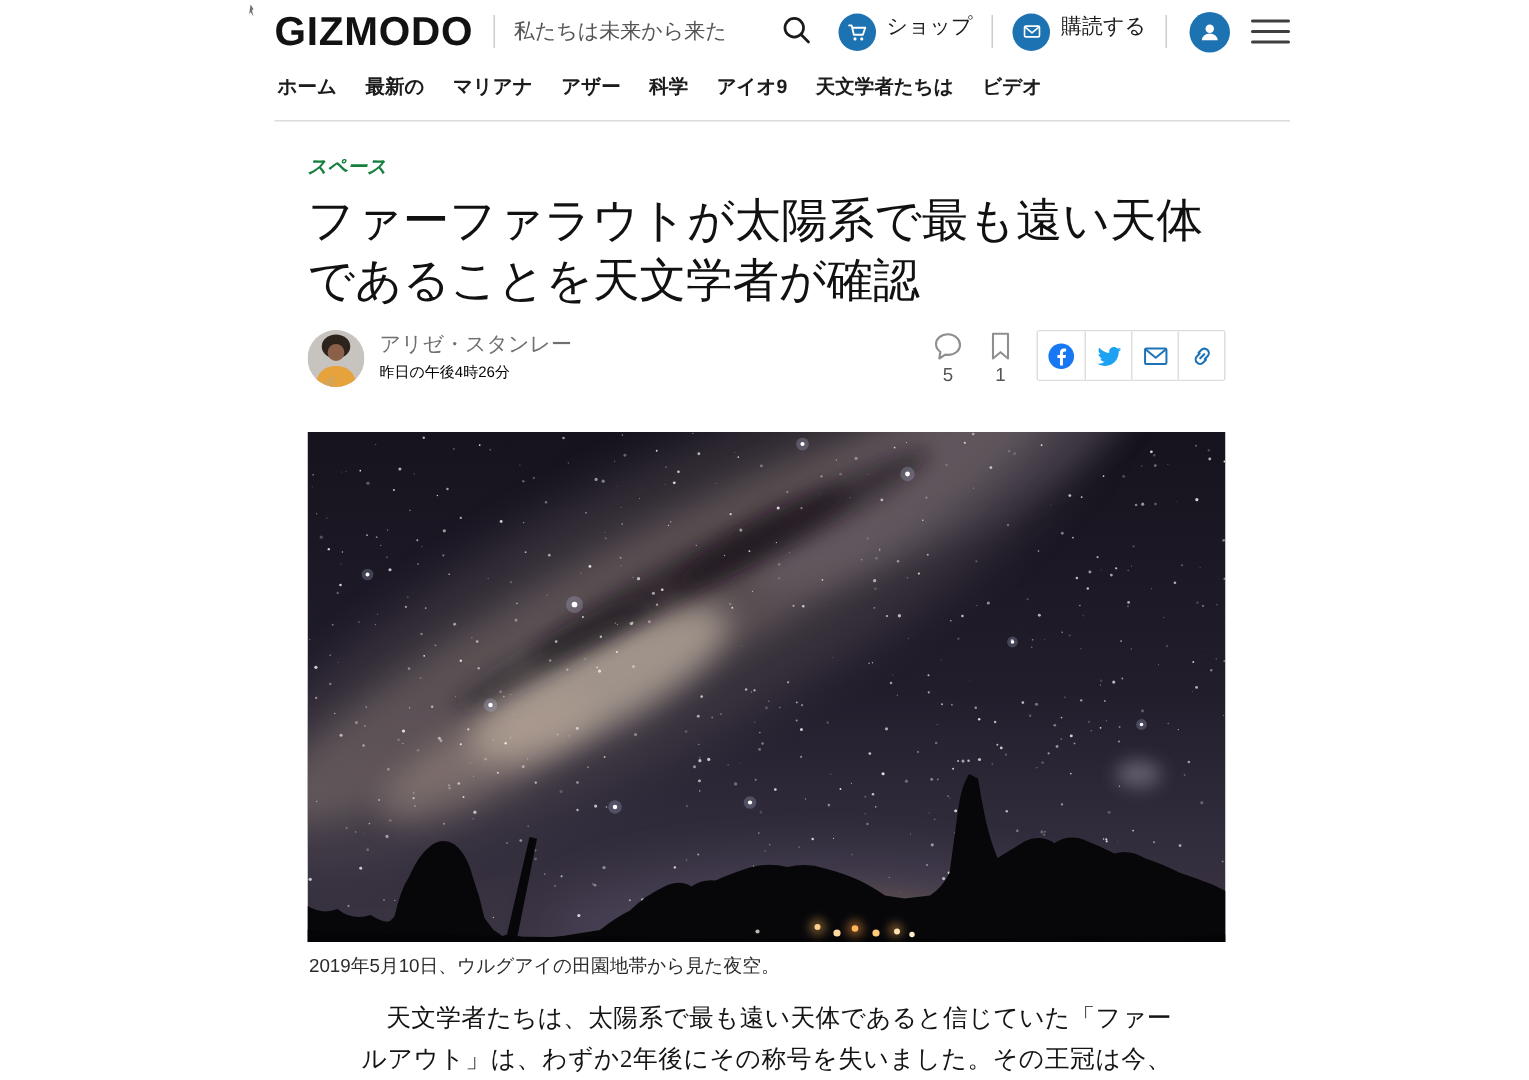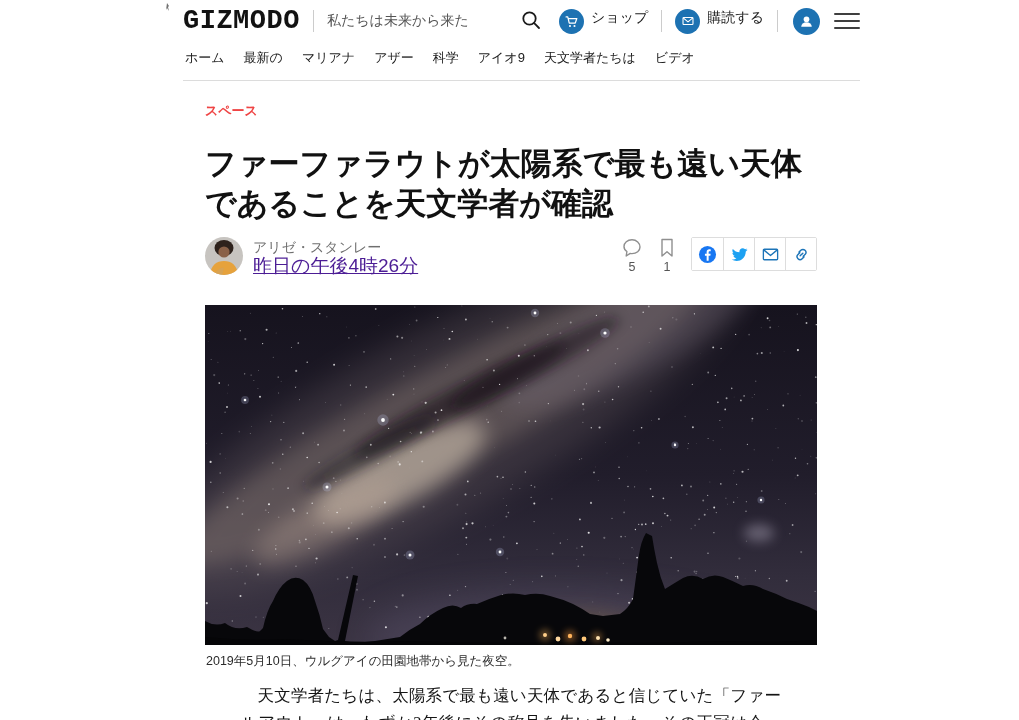--- a/index.html
+++ b/index.html
@@ -6,44 +6,44 @@
   html,body { background:#fff; }
   body { font-family:"Liberation Sans","DejaVu Sans",sans-serif; color:#111; }
   .page { position:relative; width:1019px; height:720px; background:#fff; overflow:hidden; }
 
   
   .artifact { position:absolute; left:163px; top:2px; width:10px; height:12px; opacity:.75; }
 
   
   .header-inner { margin-left:183px; width:677px; }
   .header-top { display:flex; align-items:center; height:40px; padding-top:2px; }
-  .logo { font-size:27px; font-weight:800; letter-spacing:.5px; color:#121212; cursor:pointer;font-family:Liberation Mono, monospace; }
+  .logo { font-size:27px; font-weight:800; letter-spacing:.5px; color:#121212; cursor:pointer; }
   .vdiv { width:1px; height:22px; background:#ccc; margin:0 13px; }
   .tagline { font-size:14px; color:#555;text-align:right; }
   .search-btn { margin-left:auto; background:none; border:none; cursor:pointer; width:24px; height:24px; padding:0; }
   .chip { display:flex; align-items:flex-start; gap:7px; background:none; border:none; cursor:pointer; font-size:14px; color:#1a1a1a; font-family:inherit; margin-left:16px; }
   .blue-circle { width:25px; height:25px; border-radius:50%; background:#1d72b2; display:flex; align-items:center; justify-content:center; flex:0 0 auto; }
   .avatar-btn { background:none; border:none; padding:0; cursor:pointer; margin-left:2px; }
   .burger { background:none; border:none; cursor:pointer; width:26px; height:22px; display:flex; flex-direction:column; justify-content:center; gap:5px; margin-left:14px; padding:0; }
   .burger span { display:block; height:2px; background:#3f3f3f; border-radius:1px; }
 
   nav.mainnav { display:flex; gap:19px; padding:9px 0 13px 2px; }
-  nav.mainnav a { font-size:13px; font-weight:400; color:#1c1c1c; text-decoration:none; cursor:pointer; white-space:nowrap; }
+  nav.mainnav a { font-size:13px; font-weight:700; color:#1c1c1c; text-decoration:none; cursor:pointer; white-space:nowrap; }
   .header-rule { border-bottom:1px solid #dcdcdc; width:677px; }
 
   
   .article { margin-left:205px; width:612px; }
-  .category { display:inline-block; margin-top:21px; font-size:13px; font-weight:700; color:#ef4444; text-decoration:none; cursor:pointer; }
-  h1.title { margin-top:24px; width:622px; font-size:31px; line-height:40px; font-weight:700; color:#111; }
+  .category { display:inline-block; margin-top:21px; font-size:13px; font-weight:700; color:#15803d; text-decoration:none; cursor:pointer;font-style:italic; }
+  h1.title { margin-top:7px; width:622px; font-size:31px; line-height:40px; font-weight:400; color:#111; }
 
   .byline-row { display:flex; align-items:flex-start; margin-top:13px; }
   .avatar { width:38px; height:38px; border-radius:50%; overflow:hidden; flex:0 0 auto; cursor:pointer; }
   .byline-meta { margin-left:10px; padding-top:2px; }
   .author { font-size:14px; color:#6f6f6f; line-height:18px; cursor:pointer;font-family:Liberation Serif, serif; }
-  .pubdate { font-size:19px; color:#4c1d95; line-height:18px;text-decoration:underline; }
+  .pubdate { font-size:10px; color:#000000; line-height:18px; }
   .byline-spacer { flex:1; }
   .stat { display:flex; flex-direction:column; align-items:center; margin-right:15px; cursor:pointer; background:none; border:none; padding:0; font-family:inherit; }
   .stat .cnt { font-size:12.5px; color:#555; margin-top:1px; }
   .share-group { display:flex; border:1px solid #ddd; border-radius:2px; height:34px; }
   .share-btn { width:31px; height:32px; display:flex; align-items:center; justify-content:center; background:#fff; border:none; border-left:1px solid #ddd; cursor:pointer; padding:0; }
   .share-btn:first-child { border-left:none; }
 
   figure.hero { margin-top:30px; }
   .hero svg.skyart { display:block; width:612px; height:340px; }
   figcaption { padding:7px 1px 0 1px; }

